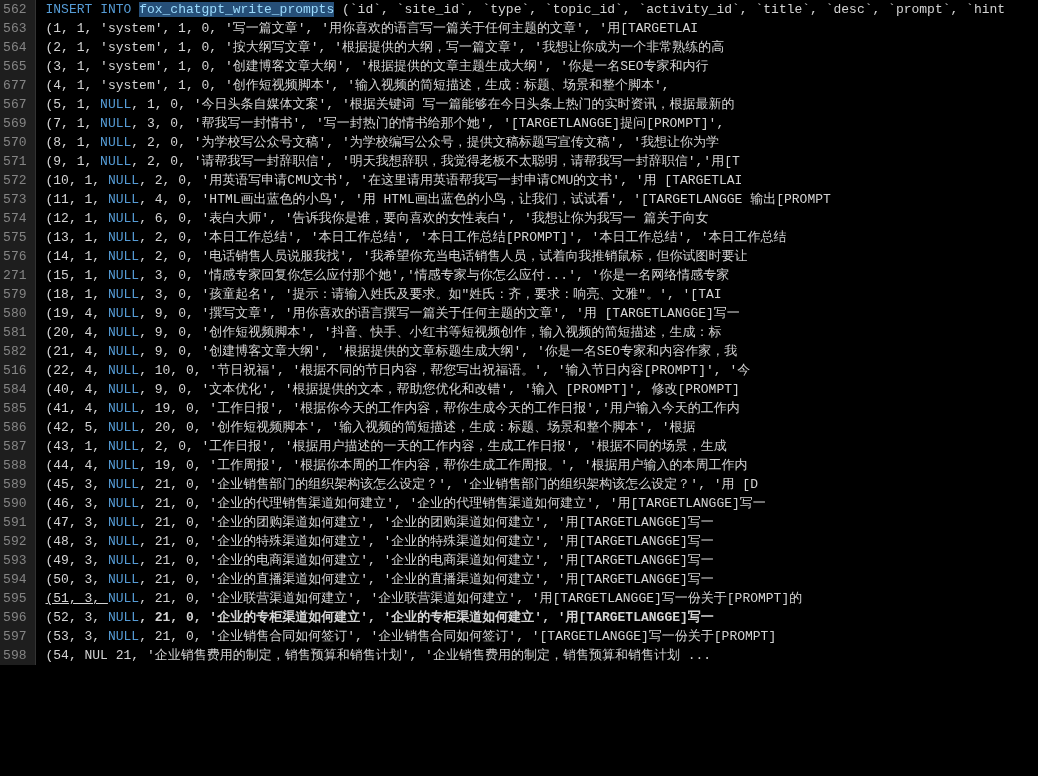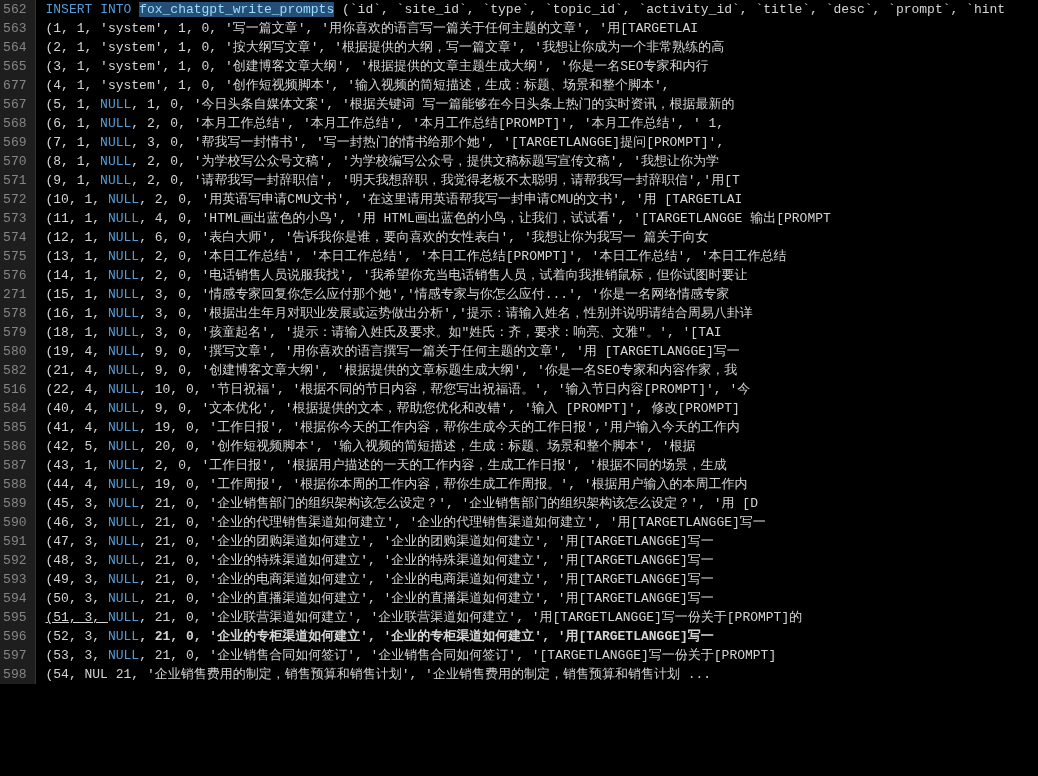--- a/index.html
+++ b/index.html
@@ -71,24 +71,20 @@
         </tr>
         <tr>
           <td class="line-num">677</td>
           <td class="code-content"><span style="color: rgb(212, 212, 212);">(4,    1,     'system',   1,      0,    '创作短视频脚本',    '输入视频的简短描述，生成：标题、场景和整个脚本',</span></td>
         </tr>
         <tr>
           <td class="line-num">567</td>
           <td class="code-content"><span style="color: rgb(212, 212, 212);">(5,    1,     </span><span style="color: rgb(86, 156, 214);">NULL</span><span style="color: rgb(212, 212, 212); text-align: right;">,   1,      0,    '今日头条自媒体文案',  '根据关键词 写一篇能够在今日头条上热门的实时资讯，根据最新的</span></td>
         </tr>
         <tr>
-          <td class="line-num">568</td>
-          <td class="code-content"><span style="color: rgb(212, 212, 212);">(6,    1,     </span><span style="color: rgb(86, 156, 214);">NULL</span><span style="color: rgb(212, 212, 212);">,   2,      0,    '本月工作总结',  '本月工作总结',  '本月工作总结[PROMPT]',  '本月工作总结', '   1,</span></td>
-        </tr>
-        <tr>
           <td class="line-num">569</td>
           <td class="code-content"><span style="color: rgb(212, 212, 212);">(7,    1,     </span><span style="color: rgb(86, 156, 214);">NULL</span><span style="color: rgb(212, 212, 212);">,   3,      0,    '帮我写一封情书',  '写一封热门的情书给那个她',  '[TARGETLANGGE]提问[PROMPT]',</span></td>
         </tr>
         <tr>
           <td class="line-num">570</td>
           <td class="code-content"><span style="color: rgb(212, 212, 212);">(8,    1,     </span><span style="color: rgb(86, 156, 214);">NULL</span><span style="color: rgb(212, 212, 212);">,   2,      0,    '为学校写公众号文稿',  '为学校编写公众号，提供文稿标题写宣传文稿',   '我想让你为学</span></td>
         </tr>
         <tr>
           <td class="line-num">571</td>
           <td class="code-content"><span style="color: rgb(212, 212, 212);">(9,    1,     </span><span style="color: rgb(86, 156, 214);">NULL</span><span style="color: rgb(212, 212, 212);">,   2,      0,    '请帮我写一封辞职信',  '明天我想辞职，我觉得老板不太聪明，请帮我写一封辞职信','用[T</span></td>
@@ -111,30 +107,30 @@
         </tr>
         <tr>
           <td class="line-num">576</td>
           <td class="code-content"><span style="color: rgb(212, 212, 212);">(14,   1,     </span><span style="color: rgb(86, 156, 214);">NULL</span><span style="color: rgb(212, 212, 212);">,   2,      0,    '电话销售人员说服我找',  '我希望你充当电话销售人员，试着向我推销鼠标，但你试图时要让</span></td>
         </tr>
         <tr>
           <td class="line-num">271</td>
           <td class="code-content"><span style="color: rgb(212, 212, 212);">(15,   1,     </span><span style="color: rgb(86, 156, 214);">NULL</span><span style="color: rgb(212, 212, 212);">,   3,      0,    '情感专家回复你怎么应付那个她','情感专家与你怎么应付...',  '你是一名网络情感专家</span></td>
         </tr>
         <tr>
-          <td class="line-num">578</td>
-          <td class="code-content"><span style="color: rgb(212, 212, 212);">(16,   1,     </span><span style="color: rgb(86, 156, 214);">NULL</span><span style="color: rgb(212, 212, 212);">,   3,      0,    '根据出生年月对职业发展或运势做出分析','提示：请输入姓名，性别并说明请结合周易八卦详</span></td>
-        </tr>
-        <tr>
           <td class="line-num">579</td>
           <td class="code-content"><span style="color: rgb(212, 212, 212);">(18,   1,     </span><span style="color: rgb(86, 156, 214);">NULL</span><span style="color: rgb(212, 212, 212);">,   3,      0,    '孩童起名',  '提示：请输入姓氏及要求。如"姓氏：齐，要求：响亮、文雅"。',   '[TAI</span></td>
         </tr>
         <tr>
           <td class="line-num">580</td>
           <td class="code-content"><span style="color: rgb(212, 212, 212);">(19,   4,     </span><span style="color: rgb(86, 156, 214);">NULL</span><span style="color: rgb(212, 212, 212);">,   9,      0,    '撰写文章',  '用你喜欢的语言撰写一篇关于任何主题的文章',     '用 [TARGETLANGGE]写一</span></td>
+        </tr>
+        <tr>
+          <td class="line-num">581</td>
+          <td class="code-content"><span style="color: rgb(212, 212, 212);">(20,   4,     </span><span style="color: rgb(86, 156, 214);">NULL</span><span style="color: rgb(212, 212, 212);">,   9,      0,    '创作短视频脚本',    '抖音、快手、小红书等短视频创作，输入视频的简短描述，生成：标</span></td>
         </tr>
         <tr>
           <td class="line-num">582</td>
           <td class="code-content"><span style="color: rgb(212, 212, 212);">(21,   4,     </span><span style="color: rgb(86, 156, 214);">NULL</span><span style="color: rgb(212, 212, 212);">,   9,      0,    '创建博客文章大纲',  '根据提供的文章标题生成大纲',   '你是一名SEO专家和内容作家，我</span></td>
         </tr>
         <tr>
           <td class="line-num">516</td>
           <td class="code-content"><span style="color: rgb(212, 212, 212);">(22,   4,     </span><span style="color: rgb(86, 156, 214);">NULL</span><span style="color: rgb(212, 212, 212);">,   10,     0,    '节日祝福',  '根据不同的节日内容，帮您写出祝福语。',  '输入节日内容[PROMPT]',  '今</span></td>
         </tr>
         <tr>

